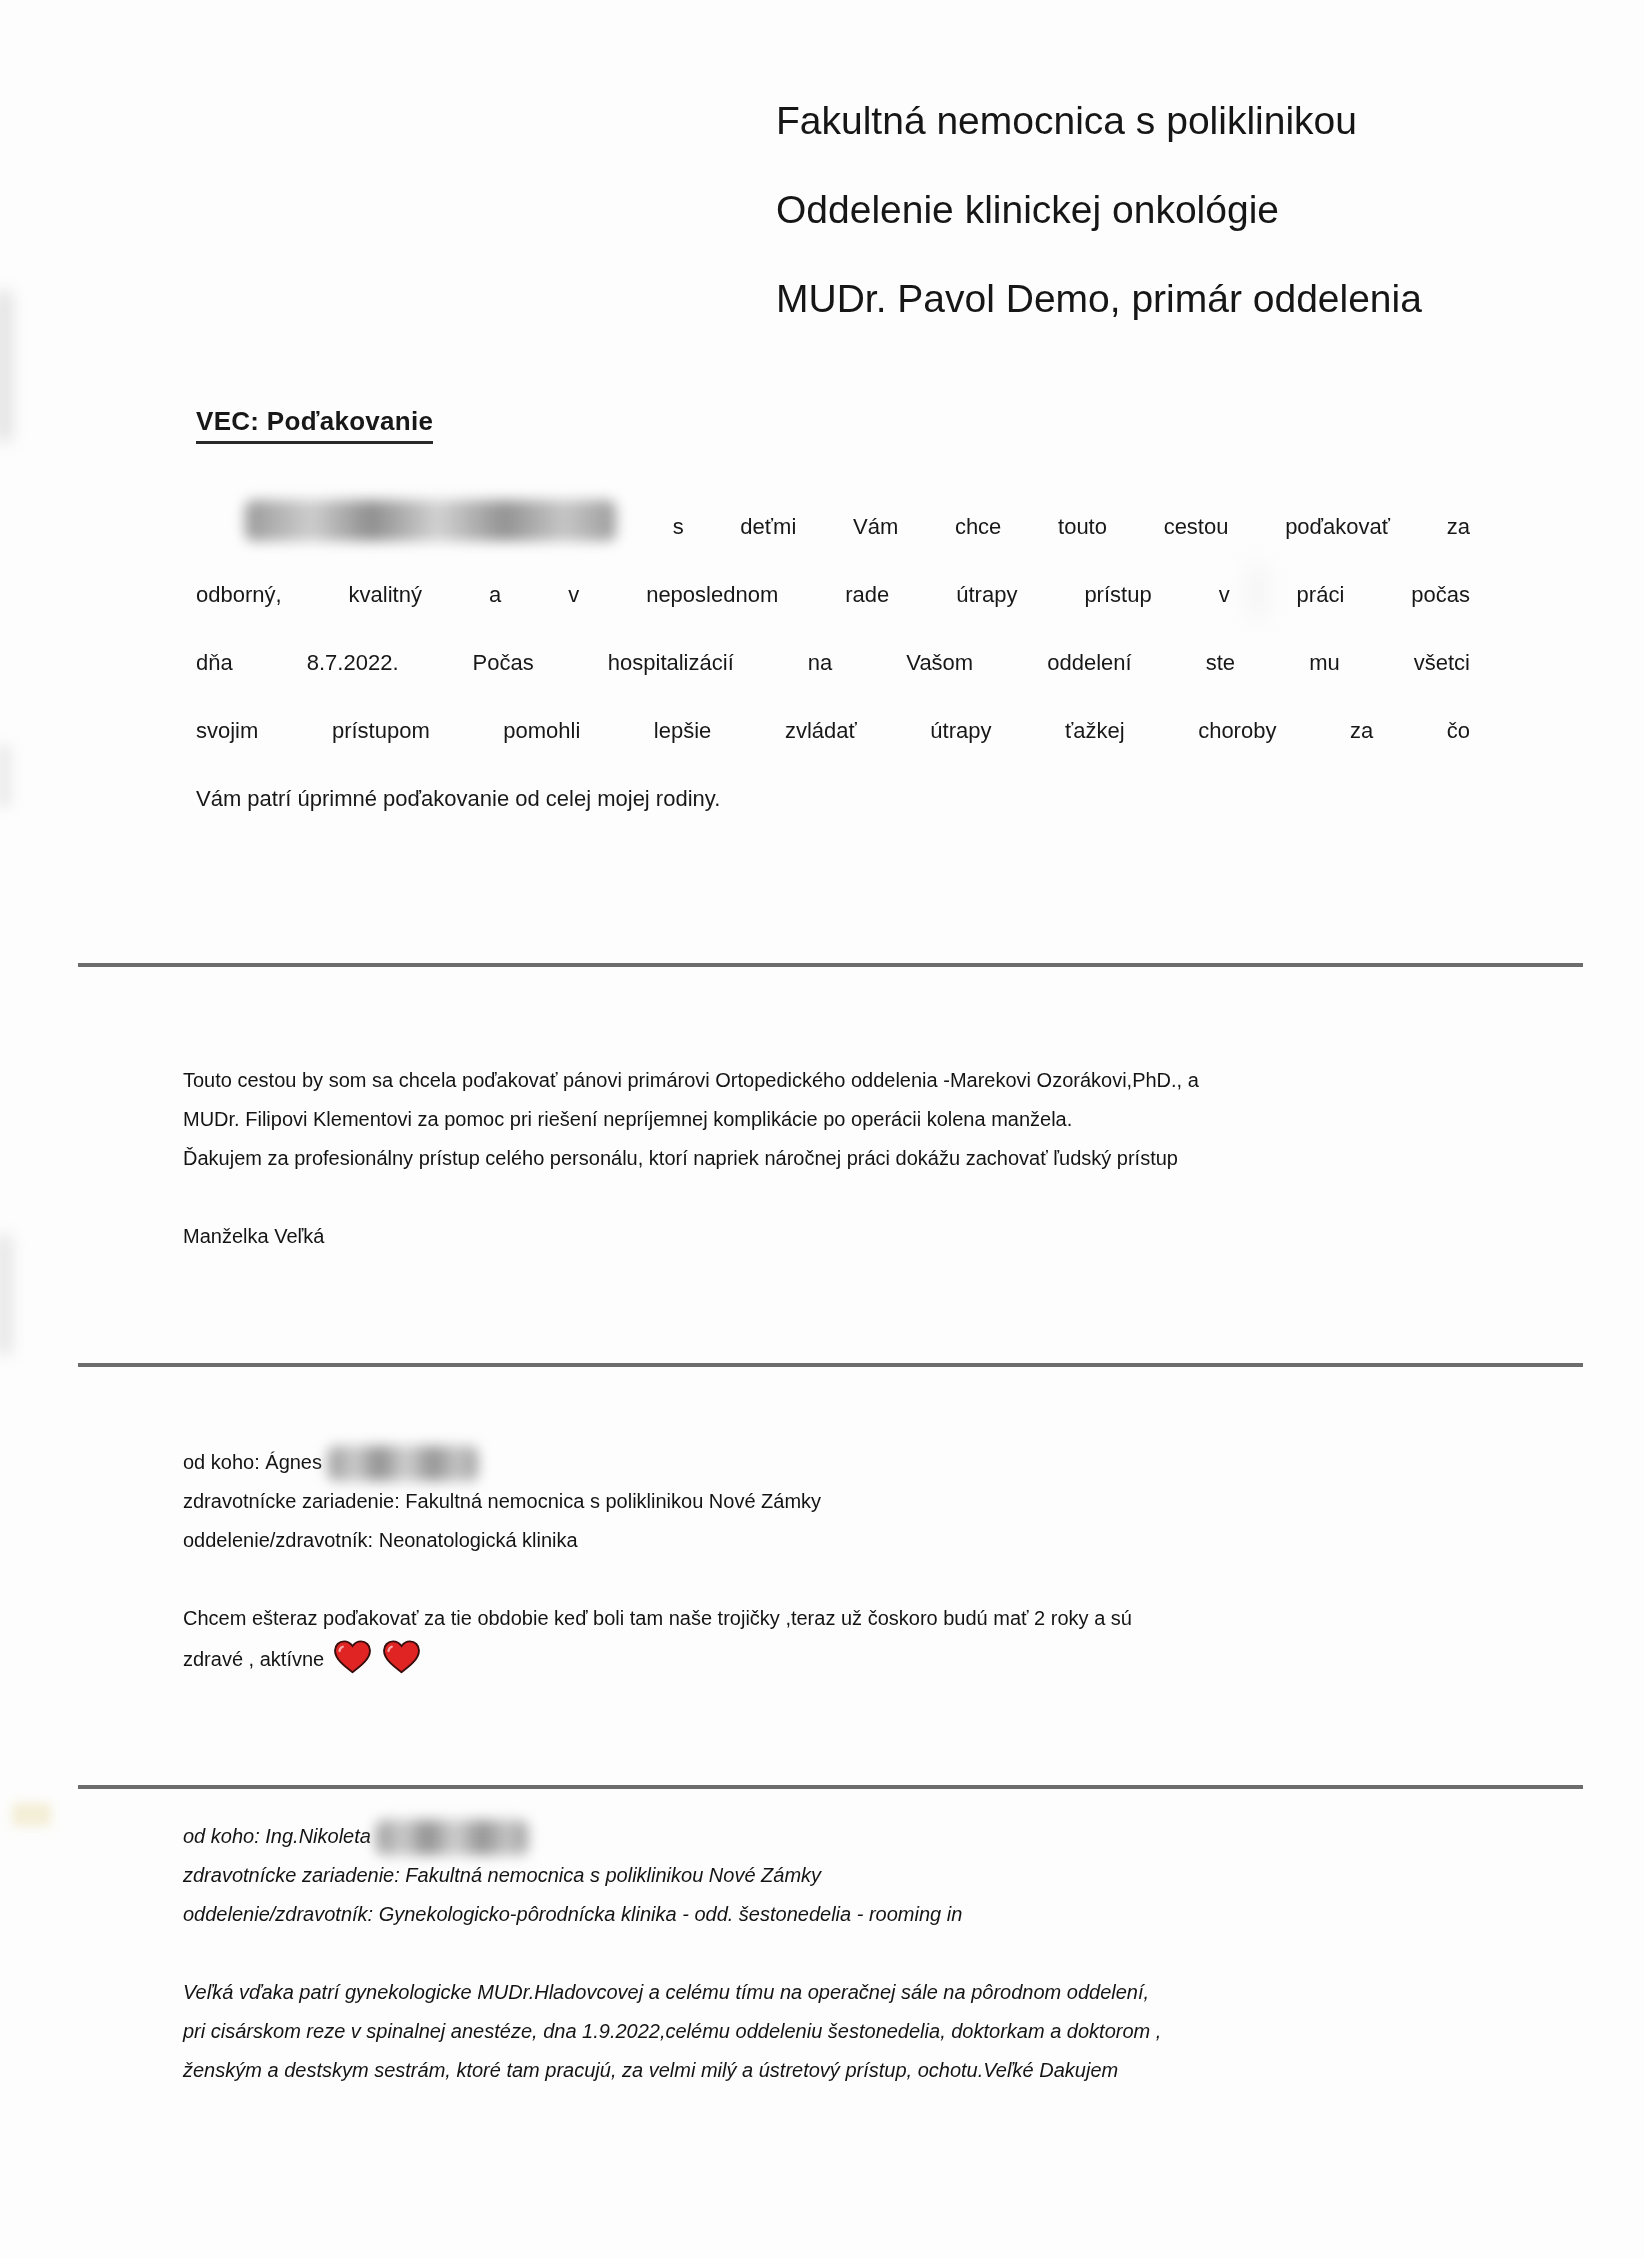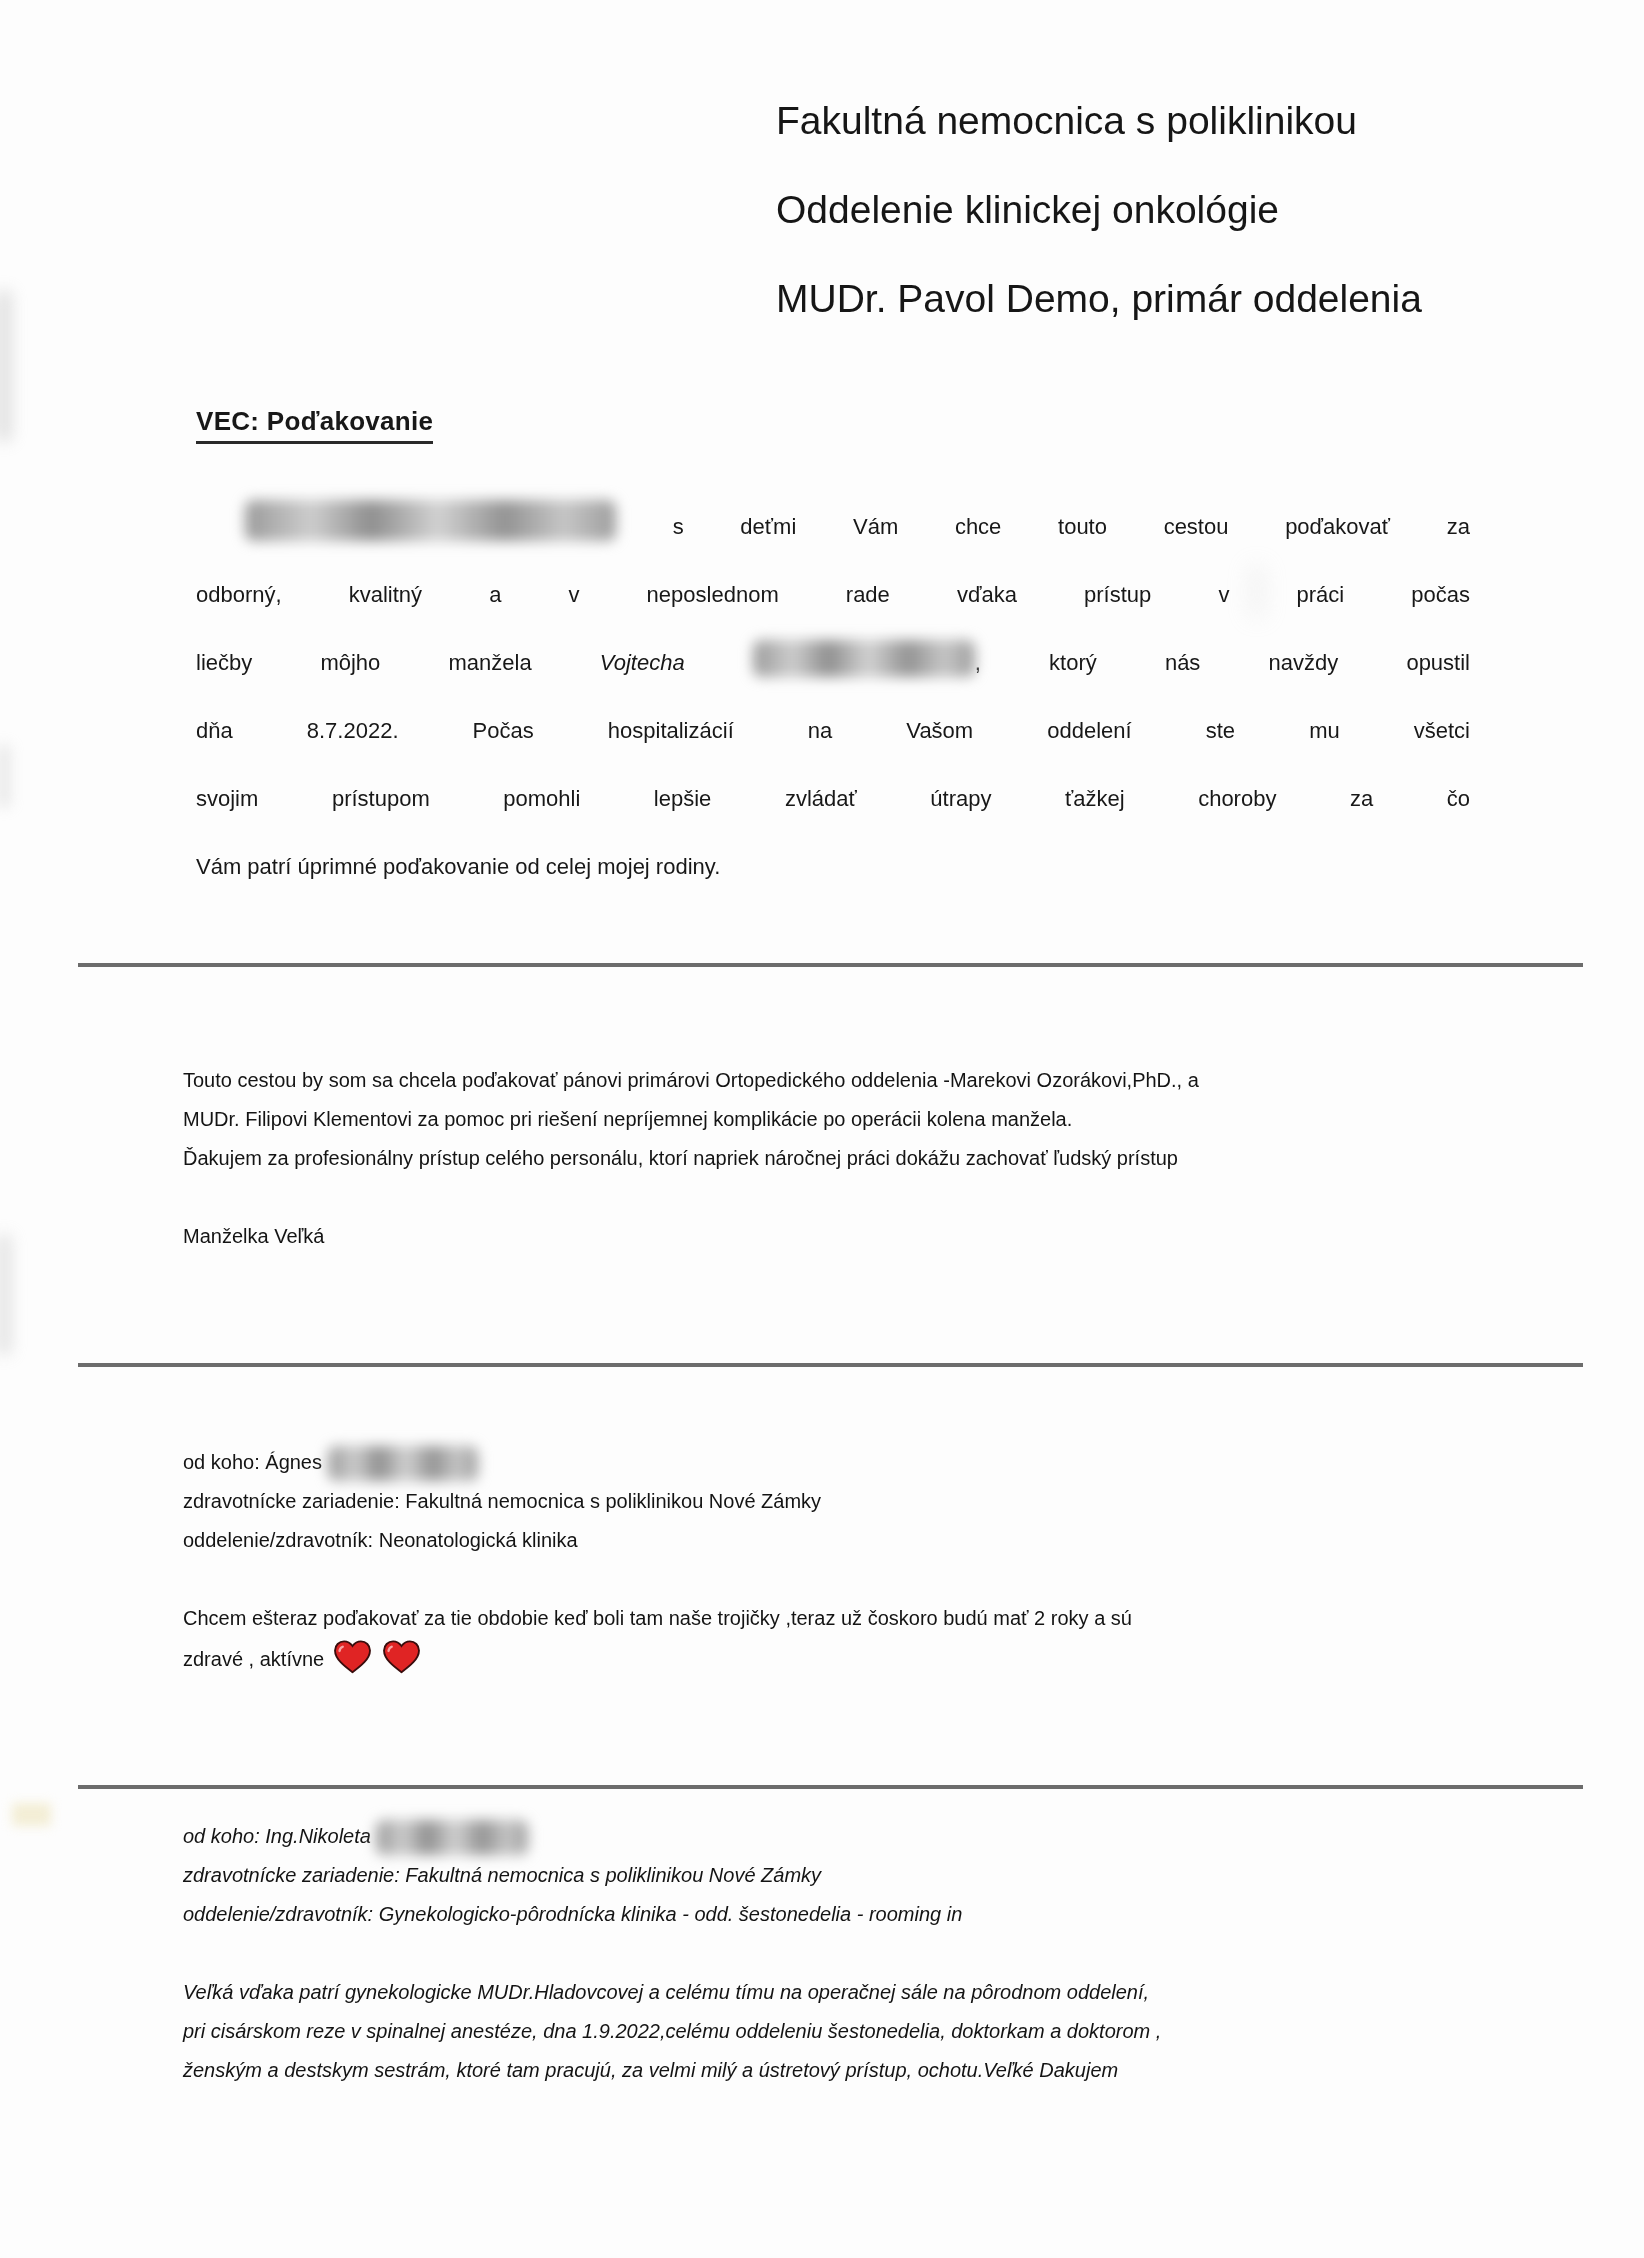--- a/index.html
+++ b/index.html
@@ -91,26 +91,21 @@
   </div>
 
   <div class="subject">VEC: Poďakovanie</div>
 
   <div class="para1">
     <div class="ln first">
       <span class="redact r1"></span>
       <span>s deťmi Vám chce touto cestou poďakovať za</span>
     </div>
     <div class="ln">
-      <span>odborný, kvalitný a v neposlednom rade vďaka prístup v práci počas</span>
-    </div>
-    <div class="ln">
-      <span>liečby môjho manžela</span>
-      <i>Vojtecha</i>
-      <span class="redact r2"></span><span>, ktorý nás navždy opustil</span>
+      <span>odborný, kvalitný a v neposlednom rade útrapy prístup v práci počas</span>
     </div>
     <div class="ln">
       <span>dňa 8.7.2022. Počas hospitalizácií na Vašom oddelení ste mu všetci</span>
     </div>
     <div class="ln">
       <span>svojim prístupom pomohli lepšie zvládať útrapy ťažkej choroby za čo</span>
     </div>
     <div class="ln last">
       <span>Vám patrí úprimné poďakovanie od celej mojej rodiny.</span>
     </div>

